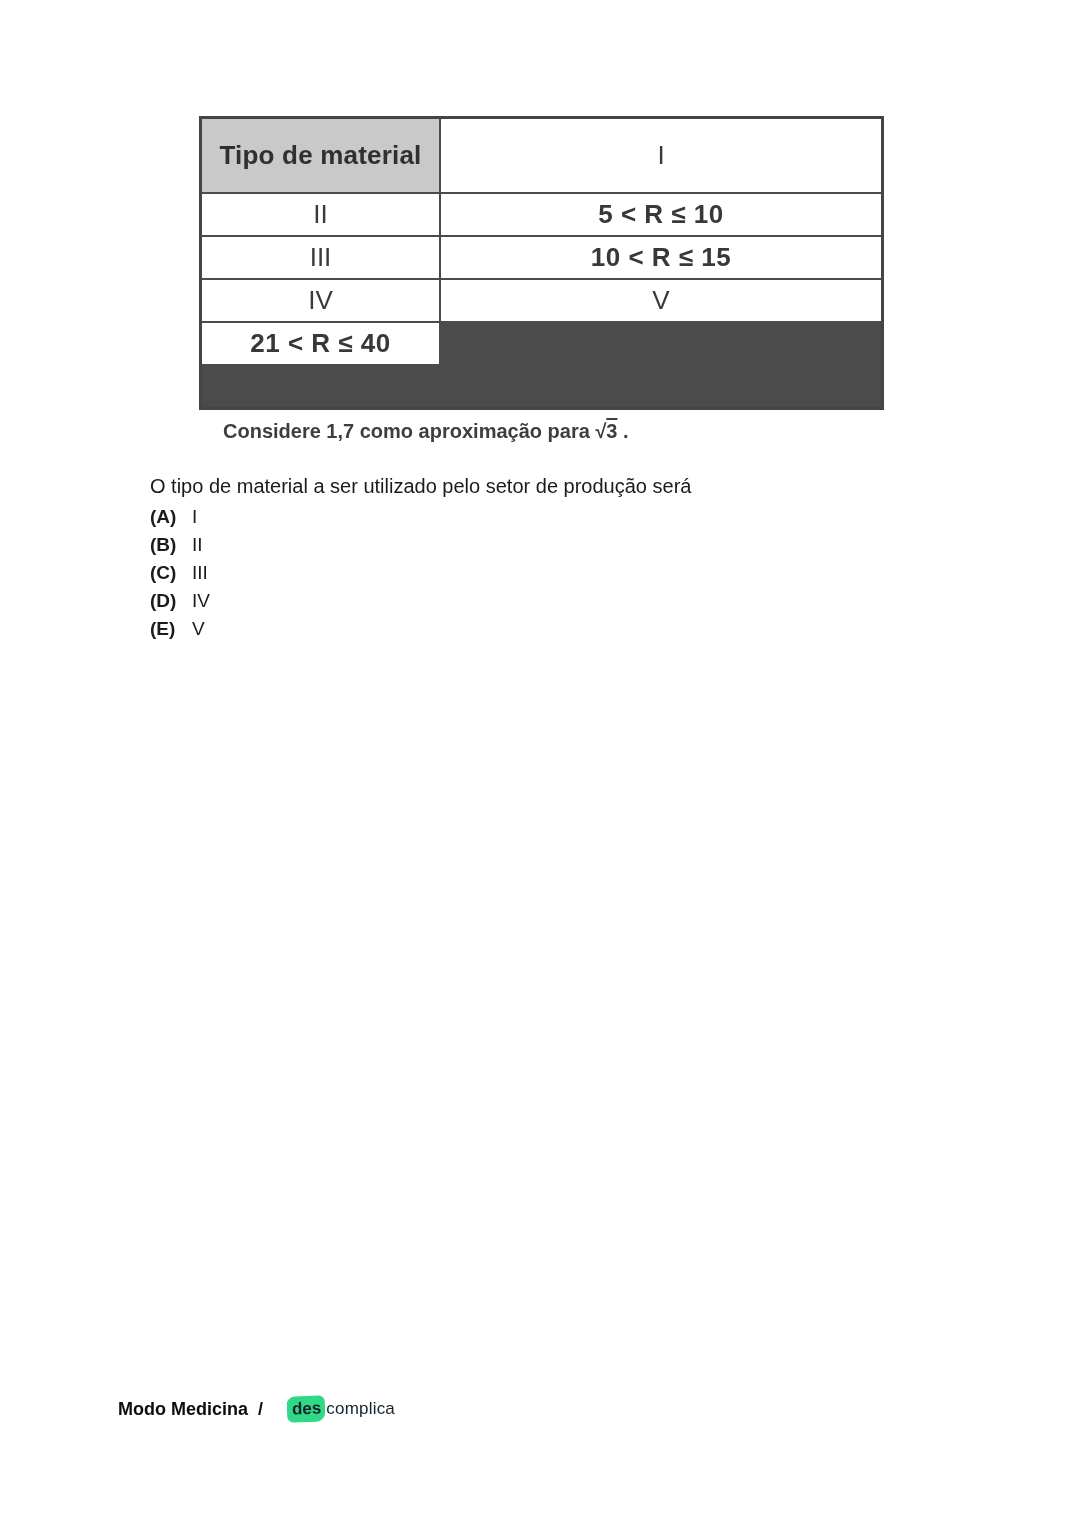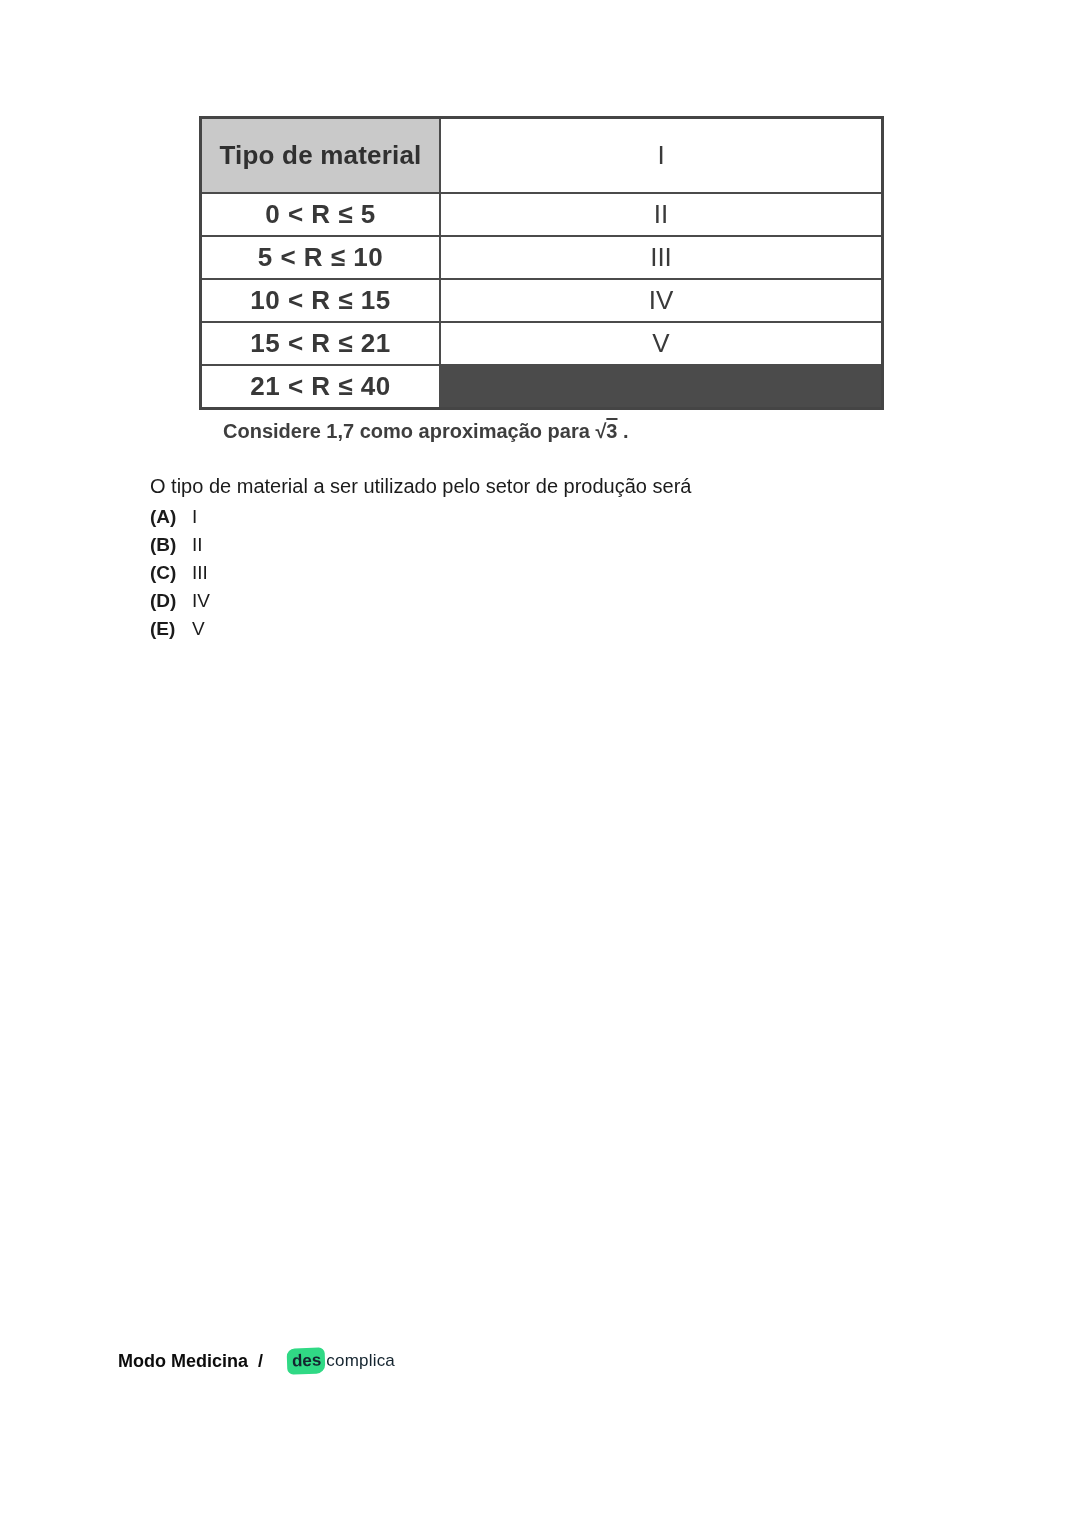--- a/index.html
+++ b/index.html
@@ -92,21 +92,21 @@
   .option-label {
     font-weight: 700;
     min-width: 32px;
   }
   .option-value { margin-left: 10px; }
 
   
   .footer {
     position: absolute;
     left: 118px;
-    top: 1348px;
+    top: 1396px;
     display: flex;
     align-items: center;
     font-size: 18px;
     font-weight: 700;
     color: #0c0c0c;
   }
   .footer-separator { margin-left: 10px; }
   .logo {
     display: flex;
     align-items: center;
@@ -134,30 +134,28 @@
 </head>
 <body>
 
 <div class="page">
 
   <div class="scan">
     <div class="mtable">
       <div class="cell th">Tipo de material</div>
 
       <div class="cell td-type">I</div>
-      <div class="cell td-interval">0 &lt; R ≤ 5</div>
 
       <div class="cell td-type">II</div>
       <div class="cell td-interval">5 &lt; R ≤ 10</div>
 
       <div class="cell td-type">III</div>
       <div class="cell td-interval">10 &lt; R ≤ 15</div>
 
       <div class="cell td-type">IV</div>
-      <div class="cell td-interval">15 &lt; R ≤ 21</div>
 
       <div class="cell td-type">V</div>
       <div class="cell td-interval">21 &lt; R ≤ 40</div>
     </div>
 
     <div class="caption">
       <span>Considere 1,7 como aproximação para </span><span>√</span><span class="radicand">3</span><span> .</span>
     </div>
   </div>
 

